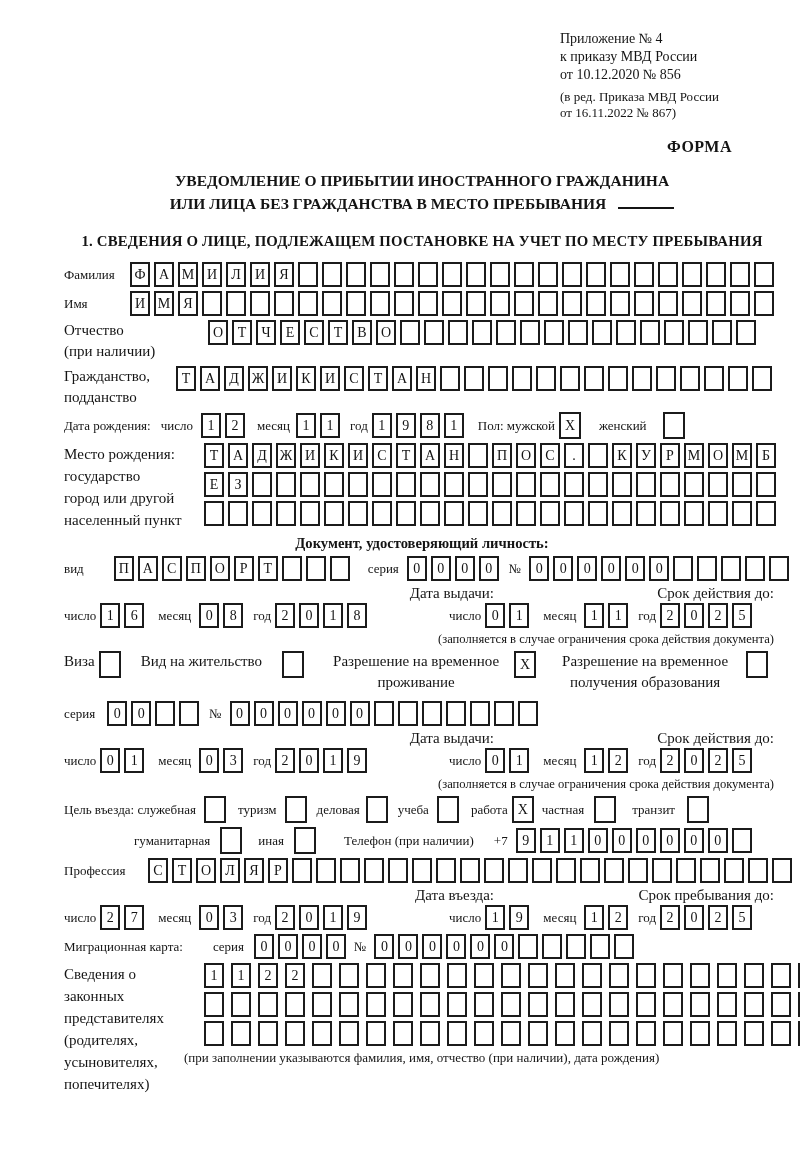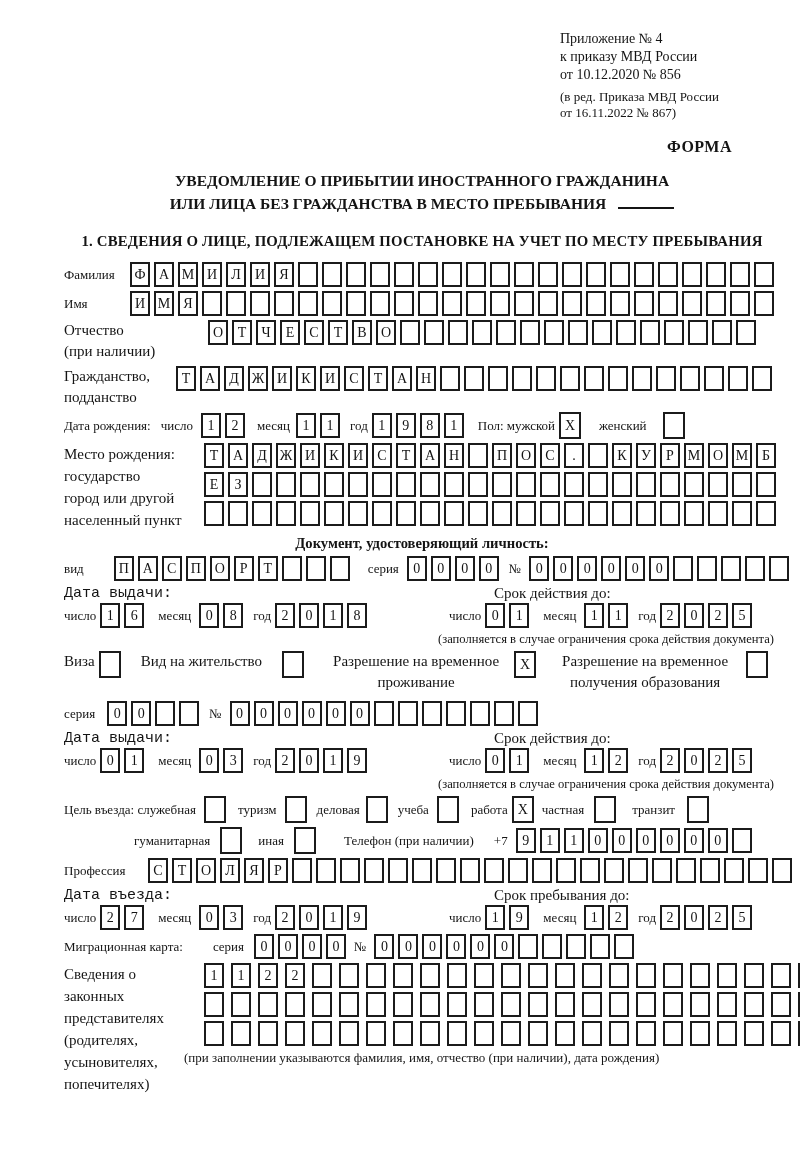--- a/index.html
+++ b/index.html
@@ -42,22 +42,22 @@
   .strip.sp .box { margin-right: 7px; }
   .cb { display: inline-flex; width: 22px; height: 27px; flex: 0 0 22px; }
 
   .mt4{margin-top:4px} .mt12{margin-top:12px}
   .ml4{margin-left:4px} .ml6{margin-left:6px} .ml8{margin-left:8px} .ml10{margin-left:10px}
   .ml12{margin-left:12px} .ml14{margin-left:14px} .ml16{margin-left:16px} .ml20{margin-left:20px}
   .ml24{margin-left:24px} .ml30{margin-left:30px} .mlg{margin-left:78px}
 
   .dochdr { text-align: center; font-weight: bold; font-size: 14.6px; margin: 2px 0 4px 0; }
   .hdrpair { display: flex; font-size: 15px; margin-bottom: 1px; }
-  .hdrpair .h1 { width: 430px; text-align: left; font-family: Liberation Mono, monospace; }
-  .hdrpair .h2 { width: 280px; text-align: left; }
+  .hdrpair .h1 { width: 430px; text-align: right; }
+  .hdrpair .h2 { width: 280px; text-align: right; }
   .note { text-align: right; font-size: 12.6px; padding-right: 6px; margin: 1px 0 4px 0; }
 
   .intro { font-size: 15px; line-height: 1.6; margin-top: 2px; }
 
   .cbrow { display: flex; align-items: flex-start; margin: 4px 0 8px 0; }
   .cbitem { display: flex; align-items: flex-start; }
   .cbl { font-size: 15px; line-height: 21px; }
   .cbl.ctr { text-align: center; }
   .w176 { width: 176px; }
   .w182 { width: 182px; }

